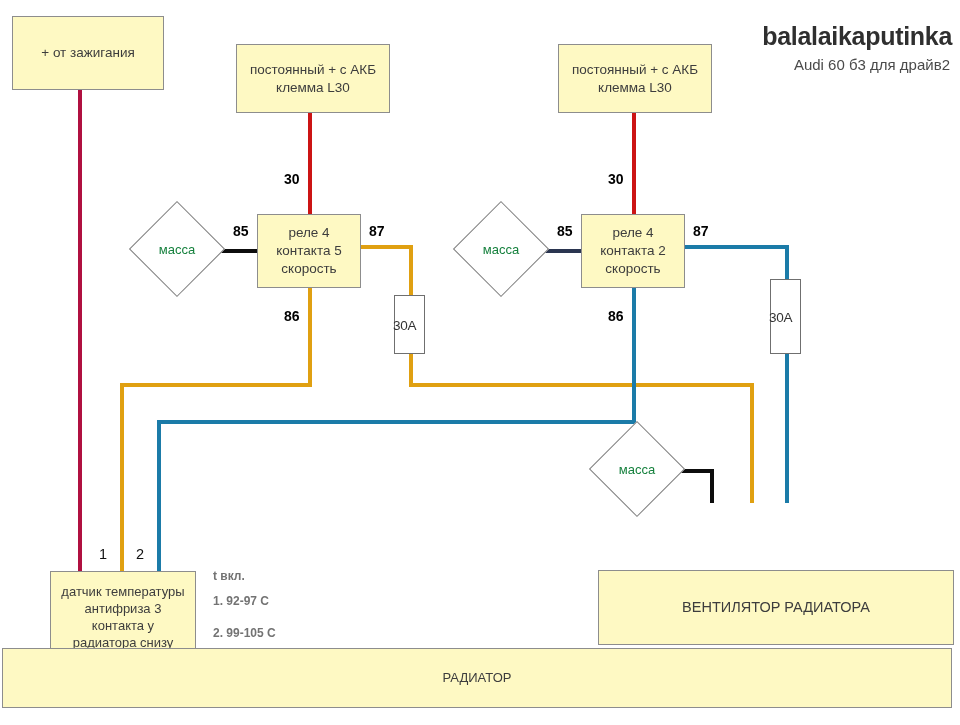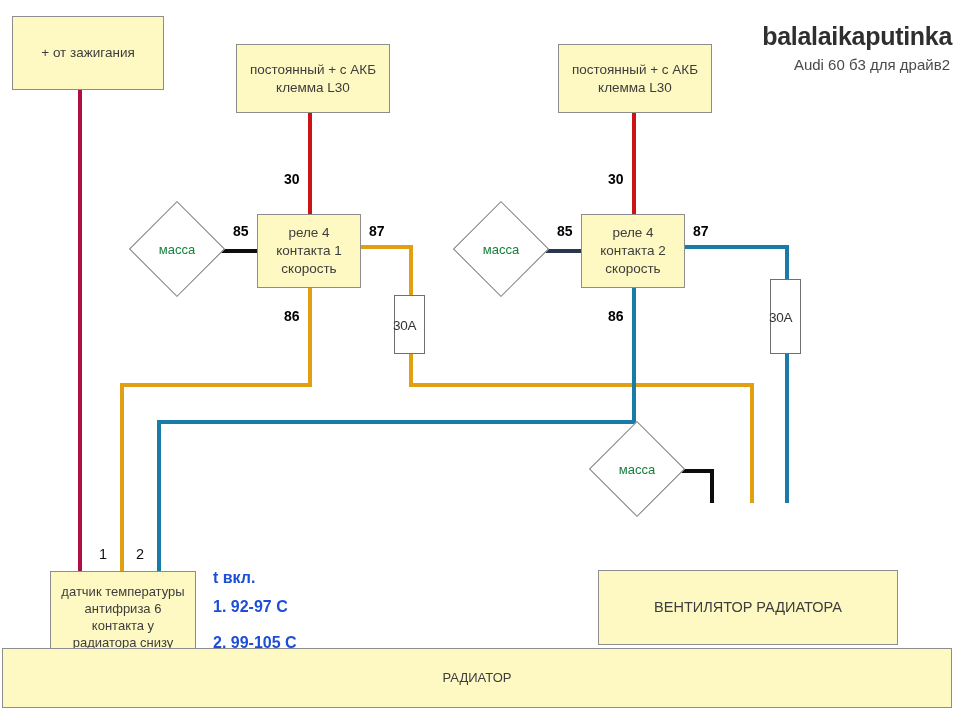--- a/index.html
+++ b/index.html
@@ -80,21 +80,21 @@
     letter-spacing:-.3px;white-space:nowrap;text-align:right;
   }
   .subbrand{
     position:absolute;right:10px;top:56px;
     font-size:15px;color:#4a4a4a;white-space:nowrap;text-align:right;
   }
 
   
   .legend{position:absolute;z-index:9;}
   .legend div{
-    font-size:16px;font-weight:bold;color:#1d4ed8;
+    font-size:12px;font-weight:bold;color:#737373;
     white-space:nowrap;line-height:1.0;
   }
   .legend .l0{margin-bottom:13px;}
   .legend .l1{margin-bottom:20px;}
 </style>
 </head>
 <body>
 
 <div id="stage">
 
@@ -156,21 +156,21 @@
   <div class="box" style="left:558px;top:44px;width:154px;height:69px;">
     <span class="inner">
         <div>постоянный + с АКБ</div>
         <div>клемма L30</div>
       </span>
   </div>
 
   <div class="box" style="left:257px;top:214px;width:104px;height:74px;">
     <span class="inner">
         <div>реле 4</div>
-        <div>контакта 1</div>
+        <div>контакта 5</div>
         <div>скорость</div>
       </span>
   </div>
 
   <div class="box" style="left:581px;top:214px;width:104px;height:74px;">
     <span class="inner">
         <div>реле 4</div>
         <div>контакта 2</div>
         <div>скорость</div>
       </span>
@@ -195,28 +195,28 @@
     <span class="flabel">30A</span>
   </div>
 
   <div class="fuse" style="left:770px;top:279px;width:31px;height:75px;">
     <span class="flabel">30A</span>
   </div>
 
   <div class="box" style="left:50px;top:571px;width:146px;height:92px;font-size:13px;">
     <span class="inner">
         <div>датчик температуры</div>
-        <div>антифриза 6</div>
+        <div>антифриза 3</div>
         <div>контакта у</div>
         <div>радиатора снизу</div>
       </span>
   </div>
 
 
-  <div class="box" style="left:598px;top:570px;width:300px;height:75px;font-size:14.5px;z-index:8;">
+  <div class="box" style="left:598px;top:570px;width:356px;height:75px;font-size:14.5px;z-index:8;">
     <span class="inner">ВЕНТИЛЯТОР РАДИАТОРА</span>
   </div>
 
   <div class="box" style="left:2px;top:648px;width:950px;height:60px;font-size:13px;z-index:9;">
     <span class="inner">РАДИАТОР</span>
   </div>
 
   <div class="pin" style="left:284px;top:171px;">30</div>
   <div class="pin" style="left:233px;top:223px;">85</div>
   <div class="pin" style="left:284px;top:308px;">86</div>

